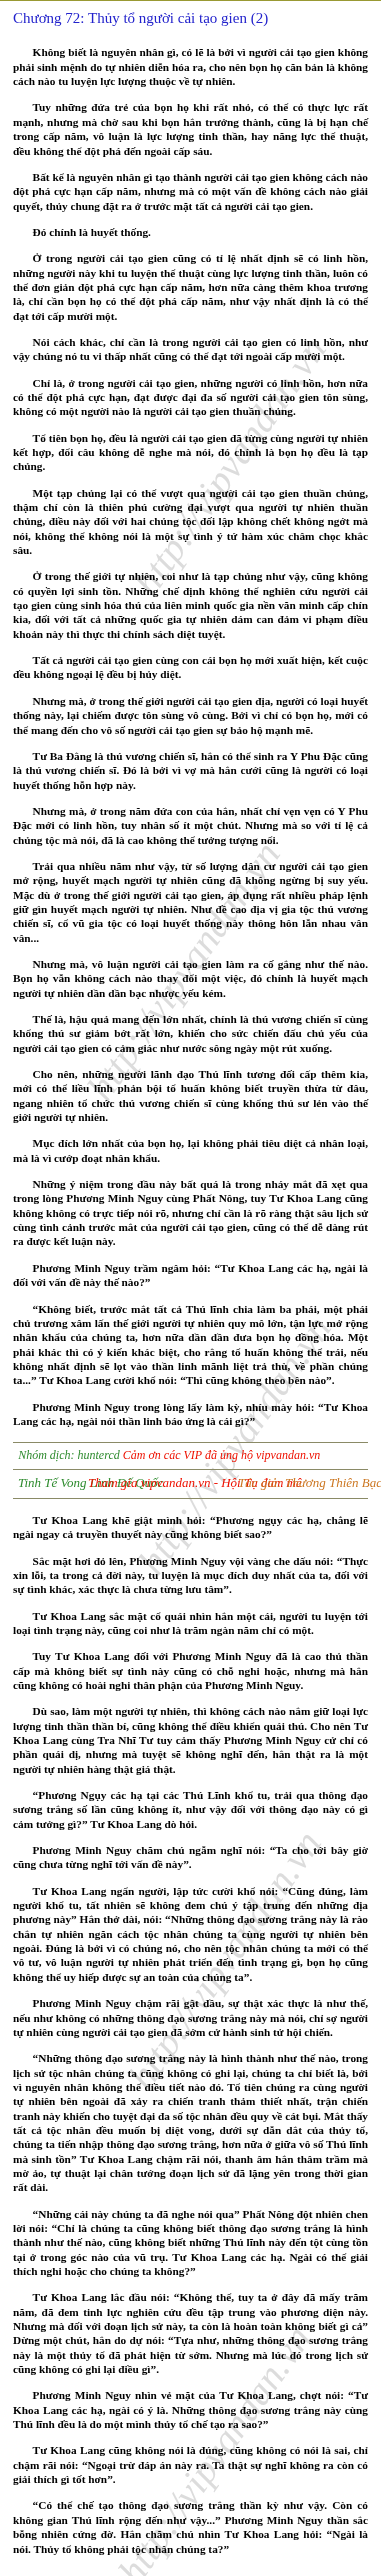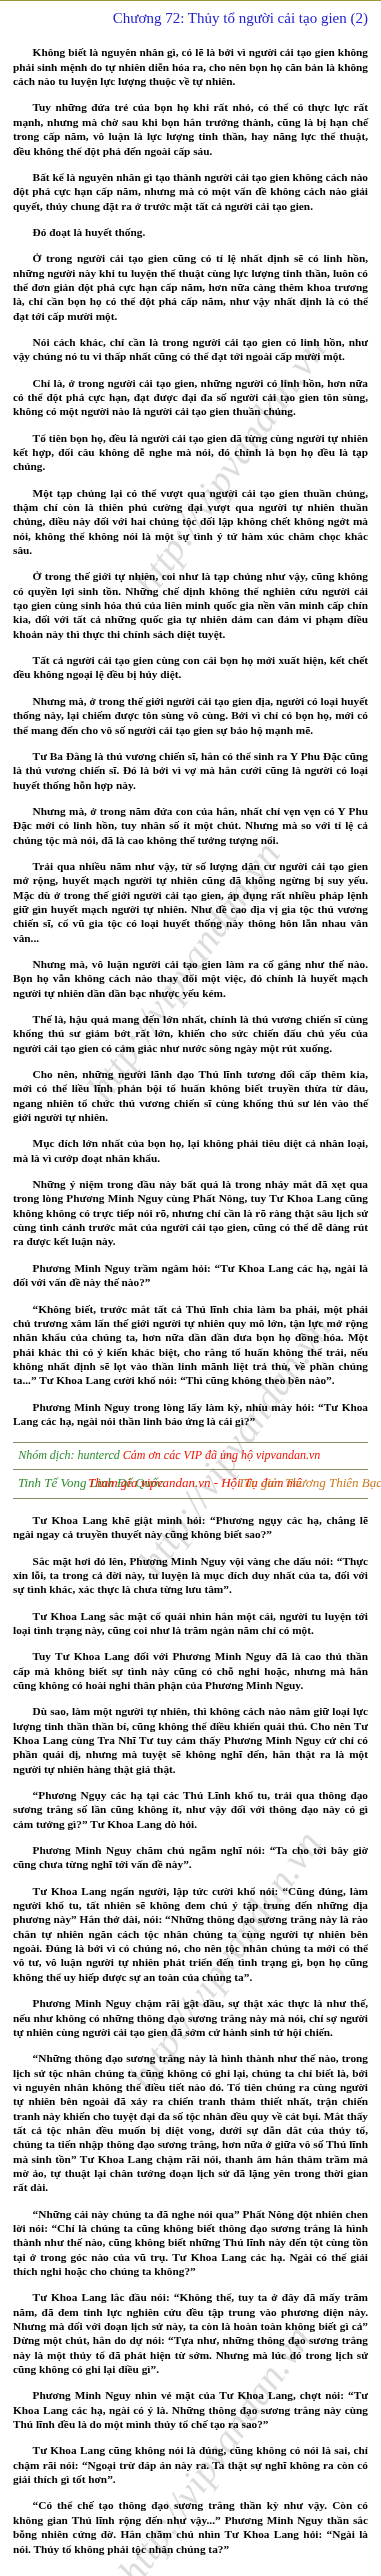--- a/index.html
+++ b/index.html
@@ -29,21 +29,21 @@
     transform-origin:center center;
   }
   #article{
     position:relative;z-index:1;
     padding:0 13px 15.5px 13px;
   }
   h1.chapter-title{
     font-weight:normal;
     font-size:15px;
     color:#2222cc;
-    text-align:right;
+    text-align:left;
     margin:8.2px 0 17.5px 0;
     line-height:1.25;
   }
   p.para{
     font-size:11.3px;
     line-height:1.27;
     text-align:justify;
     text-indent:19.6px;
     margin:12px 0;
     font-weight:bold;
@@ -85,28 +85,28 @@
 
   <div id="article">
 
     <h1 class="chapter-title">Chương 72: Thủy tổ người cải tạo gien (2)</h1>
 
     <div>
 
     <p class="para">Không biết là nguyên nhân gì, có lẽ là bởi vì người cải tạo gien không phải sinh mệnh do tự nhiên diễn hóa ra, cho nên bọn họ căn bản là không cách nào tu luyện lực lượng thuộc về tự nhiên.</p>
         <p class="para">Tuy những đứa trẻ của bọn họ khi rất nhỏ, có thể có thực lực rất mạnh, nhưng mà chờ sau khi bọn hắn trưởng thành, cũng là bị hạn chế trong cấp năm, vô luận là lực lượng tinh thần, hay năng lực thể thuật, đều không thể đột phá đến ngoài cấp sáu.</p>
         <p class="para">Bất kể là nguyên nhân gì tạo thành người cải tạo gien không cách nào đột phá cực hạn cấp năm, nhưng mà có một vấn đề không cách nào giải quyết, thủy chung đặt ra ở trước mặt tất cả người cải tạo gien.</p>
-        <p class="para">Đó đoạt là huyết thống.</p>
+        <p class="para">Đó chính là huyết thống.</p>
         <p class="para">Ở trong người cải tạo gien cũng có tỉ lệ nhất định sẽ có linh hồn, những người này khi tu luyện thể thuật cùng lực lượng tinh thần, luôn có thể đơn giản đột phá cực hạn cấp năm, hơn nữa càng thêm khoa trương là, chỉ cần bọn họ có thể đột phá cấp năm, như vậy nhất định là có thể đạt tới cấp mười một.</p>
         <p class="para">Nói cách khác, chỉ cần là trong người cải tạo gien có linh hồn, như vậy chúng nó tu vi thấp nhất cũng có thể đạt tới ngoài cấp mười một.</p>
         <p class="para">Chỉ là, ở trong người cải tạo gien, những người có linh hồn, hơn nữa có thể đột phá cực hạn, đạt được đại đa số người cải tạo gien tôn sùng, không có một người nào là người cải tạo gien thuần chủng.</p>
         <p class="para">Tổ tiên bọn họ, đều là người cải tạo gien đã từng cùng người tự nhiên kết hợp, đổi câu không dễ nghe mà nói, đó chính là bọn họ đều là tạp chủng.</p>
         <p class="para">Một tạp chủng lại có thể vượt qua người cải tạo gien thuần chủng, thậm chí còn là thiên phú cường đại vượt qua người tự nhiên thuần chủng, điều này đối với hai chủng tộc đối lập không chết không ngớt mà nói, không thể không nói là một sự tình ý tứ hàm xúc châm chọc khắc sâu.</p>
         <p class="para">Ở trong thế giới tự nhiên, coi như là tạp chủng như vậy, cũng không có quyền lợi sinh tồn. Những chế định không thể nghiên cứu người cải tạo gien cùng sinh hóa thú của liên minh quốc gia nền văn minh cấp chín kia, đối với tất cả những quốc gia tự nhiên dám can đảm vi phạm điều khoản này thì thực thi chính sách diệt tuyệt.</p>
-        <p class="para">Tất cả người cải tạo gien cùng con cái bọn họ mới xuất hiện, kết chết đều không ngoại lệ đều bị hủy diệt.</p>
+        <p class="para">Tất cả người cải tạo gien cùng con cái bọn họ mới xuất hiện, kết cuộc đều không ngoại lệ đều bị hủy diệt.</p>
         <p class="para">Nhưng mà, ở trong thế giới người cải tạo gien địa, người có loại huyết thống này, lại chiếm được tôn sùng vô cùng. Bởi vì chỉ có bọn họ, mới có thể mang đến cho vô số người cải tạo gien sự bảo hộ mạnh mẽ.</p>
         <p class="para">Tư Ba Đằng là thú vương chiến sĩ, hắn có thể sinh ra Y Phu Đặc cũng là thú vương chiến sĩ. Đó là bởi vì vợ mà hắn cưới cũng là người có loại huyết thống hỗn hợp này.</p>
         <p class="para">Nhưng mà, ở trong năm đứa con của hắn, nhất chỉ vẹn vẹn có Y Phu Đặc mới có linh hồn, tuy nhân số ít một chút. Nhưng mà so với tỉ lệ cả chủng tộc mà nói, đã là cao không thể tưởng tượng nổi.</p>
         <p class="para">Trải qua nhiều năm như vậy, từ số lượng dân cư người cải tạo gien mở rộng, huyết mạch người tự nhiên cũng đã không ngừng bị suy yếu. Mặc dù ở trong thế giới người cải tạo gien, áp dụng rất nhiều pháp lệnh giữ gìn huyết mạch người tự nhiên. Như đề cao địa vị gia tộc thú vương chiến sĩ, cổ vũ gia tộc có loại huyết thống này thông hôn lẫn nhau vân vân...</p>
         <p class="para">Nhưng mà, vô luận người cải tạo gien làm ra cố gắng như thế nào. Bọn họ vẫn không cách nào thay đổi một việc, đó chính là huyết mạch người tự nhiên dần dần bạc nhược yếu kém.</p>
         <p class="para">Thế là, hậu quả mang đến lớn nhất, chính là thú vương chiến sĩ cùng khổng thú sư giảm bớt rất lớn, khiến cho sức chiến đấu chủ yếu của người cải tạo gien có cảm giác như nước sông ngày một rút xuống.</p>
         <p class="para">Cho nên, những người lãnh đạo Thú lĩnh tương đối cấp thêm kia, mới có thể liều lĩnh phản bội tổ huấn không biết truyền thừa từ đâu, ngang nhiên tổ chức thú vương chiến sĩ cùng khổng thú sư lẻn vào thế giới người tự nhiên.</p>
         <p class="para">Mục đích lớn nhất của bọn họ, lại không phải tiêu diệt cả nhân loại, mà là vì cướp đoạt nhân khẩu.</p>
         <p class="para">Những ý niệm trong đầu này bất quá là trong nháy mắt đã xẹt qua trong lòng Phương Minh Nguy cùng Phất Nông, tuy Tư Khoa Lang cũng không không có trực tiếp nói rõ, nhưng chỉ cần là rõ ràng thật sâu lịch sử cùng tình cảnh trước mắt của người cải tạo gien, cũng có thể dễ dàng rút ra được kết luận này.</p>
         <p class="para">Phương Minh Nguy trầm ngâm  hỏi: “Tư Khoa Lang các hạ, ngài là đối với vấn đề này thế nào?”</p>

